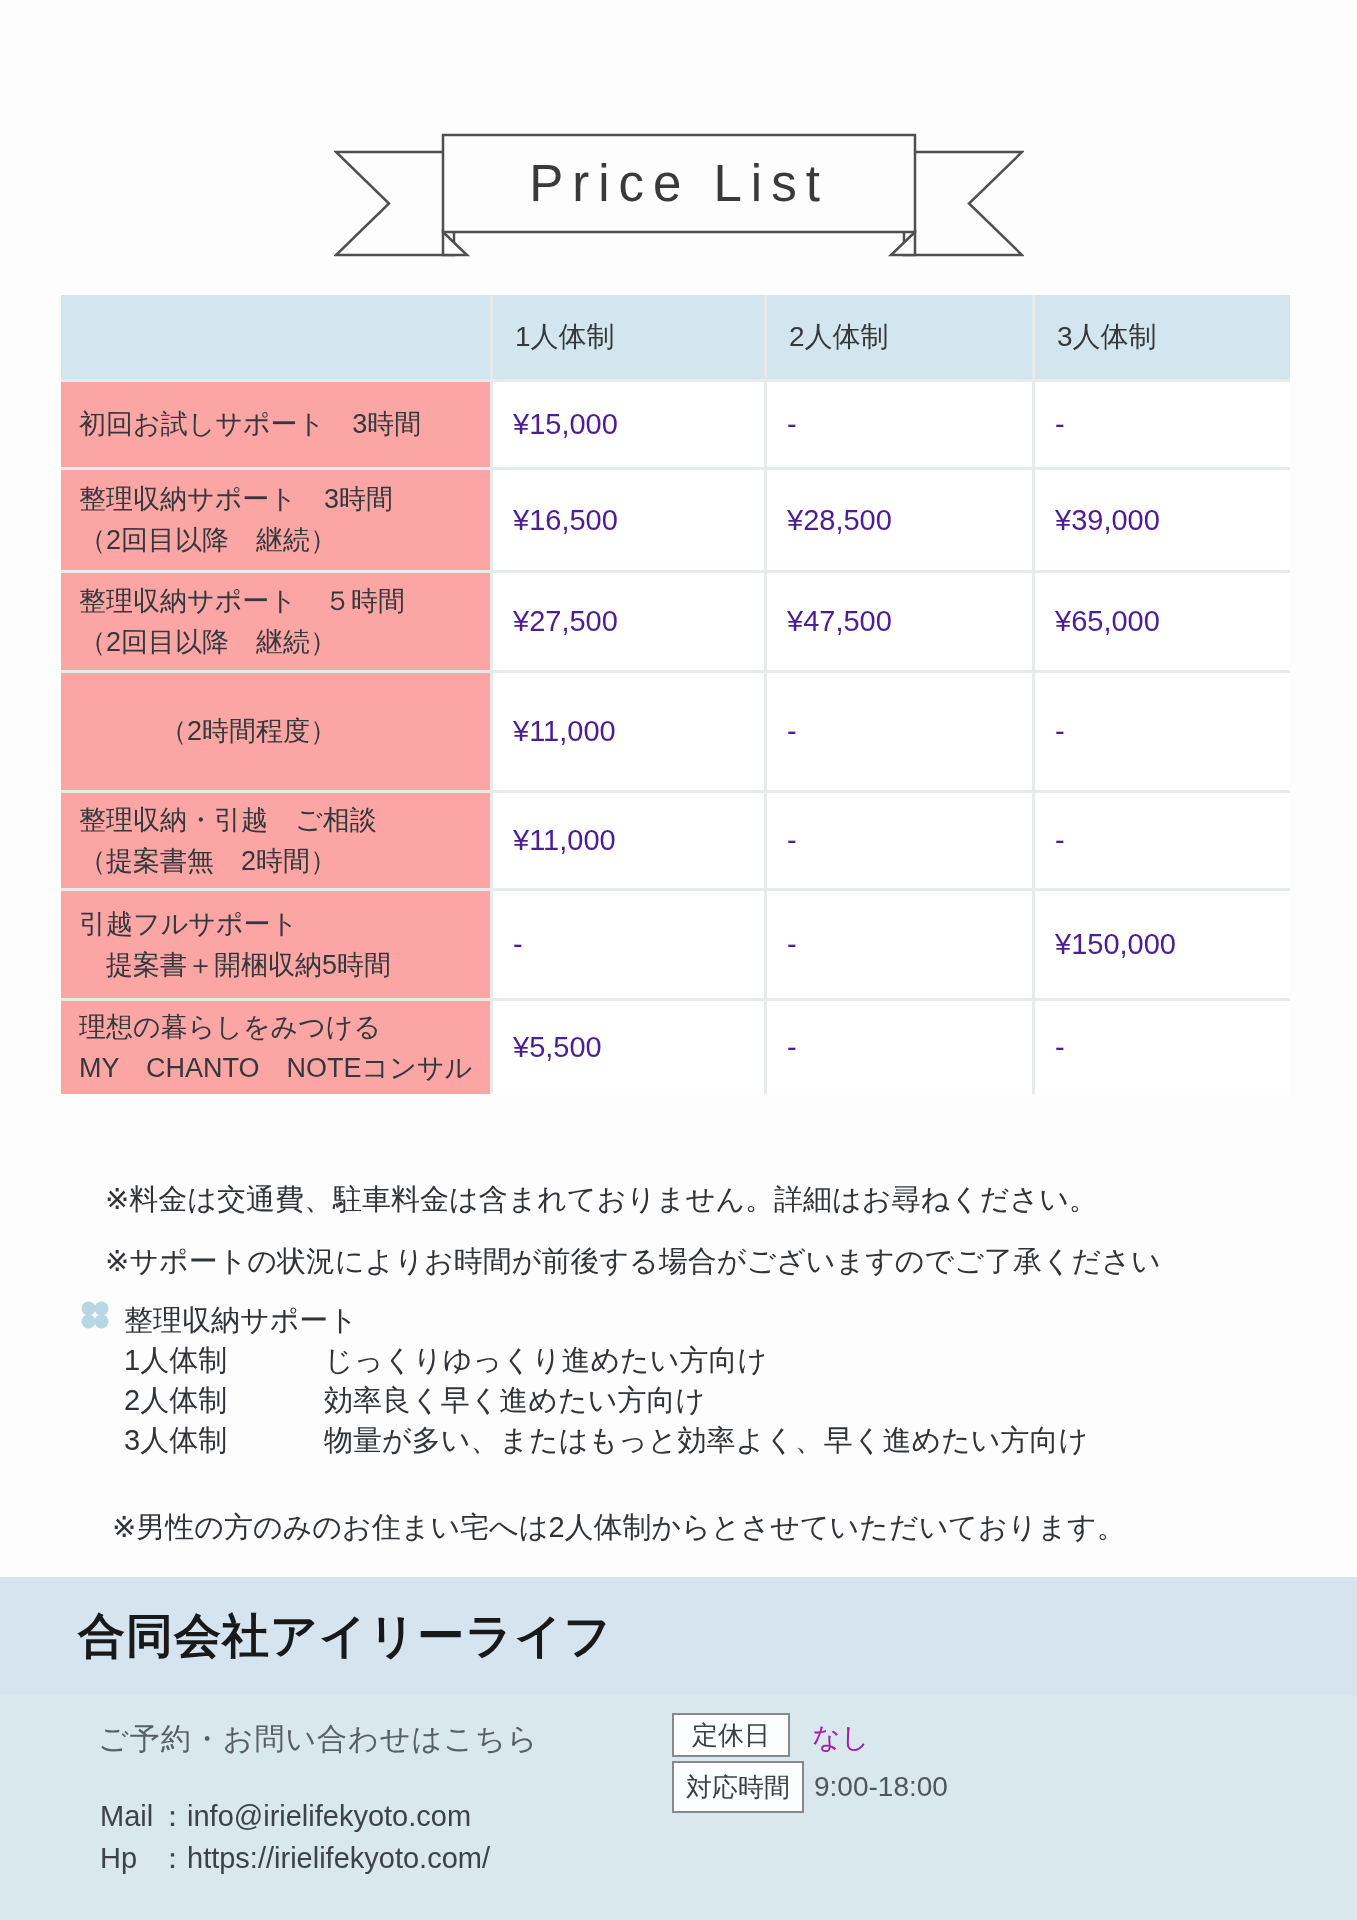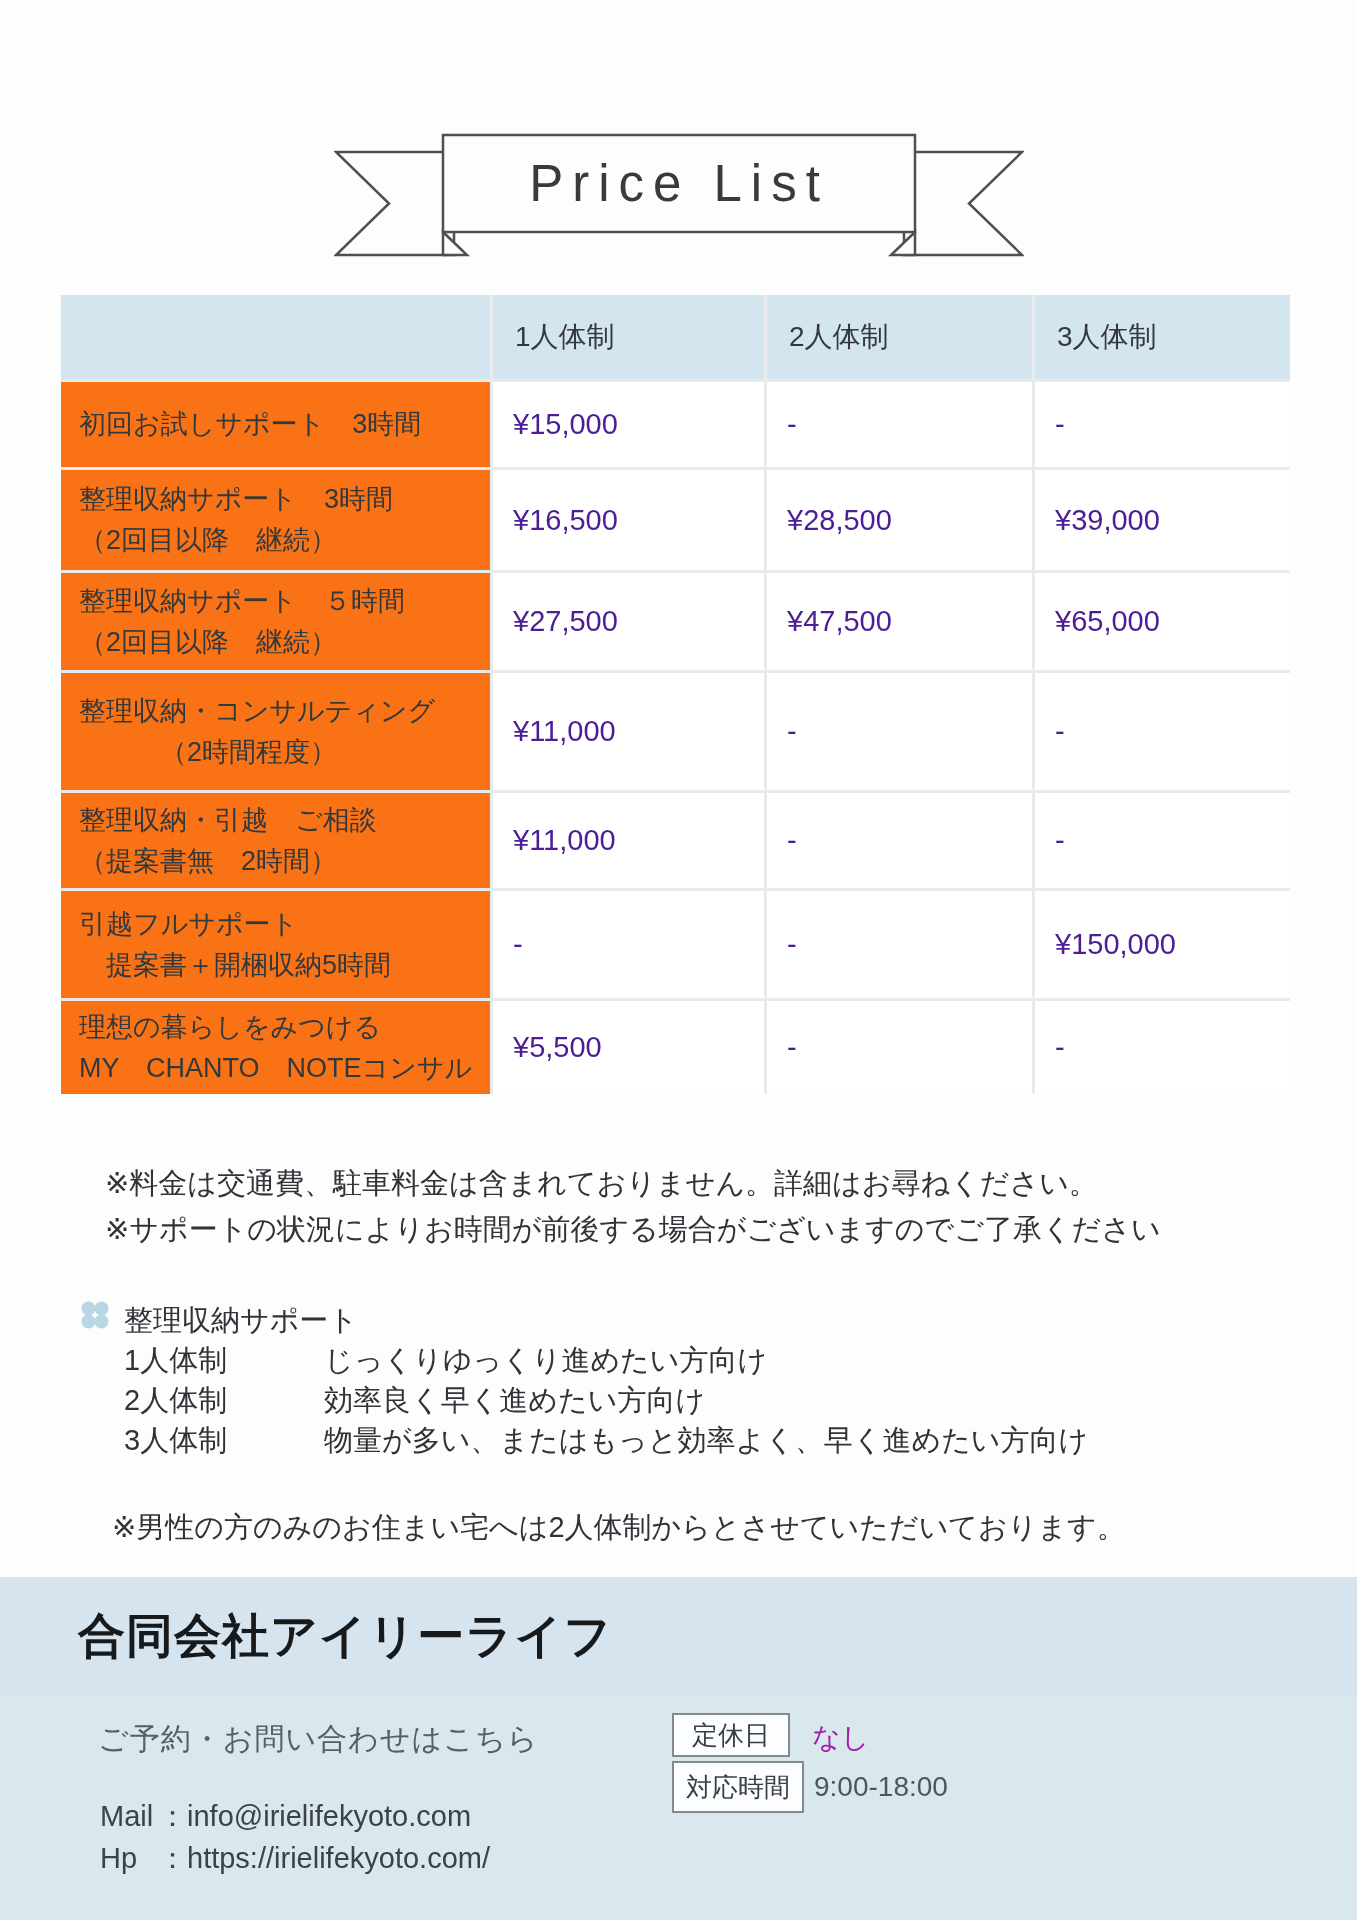--- a/index.html
+++ b/index.html
@@ -21,25 +21,25 @@
   .price-table{
     position:absolute;left:61px;top:295px;width:1229px;
     display:grid;
     grid-template-columns:429px 271px 265px 255px;
     grid-template-rows:84px 85px 100px 97px 117px 95px 107px 93px;
     gap:3px;background:#e8ebec;
   }
   .cell{display:flex;flex-direction:column;justify-content:center;}
   .cell.head{background:#d3e5ee;font-size:28px;padding-left:22px;color:#35393c;}
   .cell.corner{background:#d3e5ee;}
-  .cell.label{background:#f97316;font-size:27px;line-height:41px;padding-left:18px;color:#33383b;}
+  .cell.label{background:#fca5a5;font-size:27px;line-height:41px;padding-left:18px;color:#33383b;}
   .cell.price{background:#ffffff;font-size:29px;padding-left:20px;color:#4c1d95;}
   
   .notes-top{position:absolute;left:105px;top:1160px;font-size:29px;line-height:46px;color:#303438;}
-  .note-line{white-space:nowrap;}
+  .note-line{white-space:nowrap;margin-top:16px;}
   
   .clover{position:absolute;left:80px;top:1300px;width:30px;height:30px;}
   .sup-heading{position:absolute;left:124px;top:1301px;font-size:29px;color:#303438;}
   .sup-items{position:absolute;left:124px;top:1341px;font-size:29px;color:#303438;}
   .sup-item{display:flex;height:40px;align-items:center;}
   .sup-label{width:200px;flex:0 0 200px;}
   .sup-note{position:absolute;left:112px;top:1508px;font-size:29px;color:#303438;white-space:nowrap;}
   
   .band1{position:absolute;left:0;top:1569px;width:1357px;height:119px;background:#d6e4ef;margin-top:8px;}
   .company{position:absolute;left:78px;top:0;height:119px;display:flex;align-items:center;
@@ -97,21 +97,20 @@
 
   <div class="cell label">
     <div>整理収納サポート　５時間</div>
     <div>（2回目以降　継続）</div>
   </div>
   <div class="cell price">¥27,500</div>
   <div class="cell price">¥47,500</div>
   <div class="cell price">¥65,000</div>
 
   <div class="cell label">
-    <div>整理収納・コンサルティング</div>
     <div>　　　（2時間程度）</div>
   </div>
   <div class="cell price">¥11,000</div>
   <div class="cell price">-</div>
   <div class="cell price">-</div>
 
   <div class="cell label">
     <div>整理収納・引越　ご相談</div>
     <div>（提案書無　2時間）</div>
   </div>

